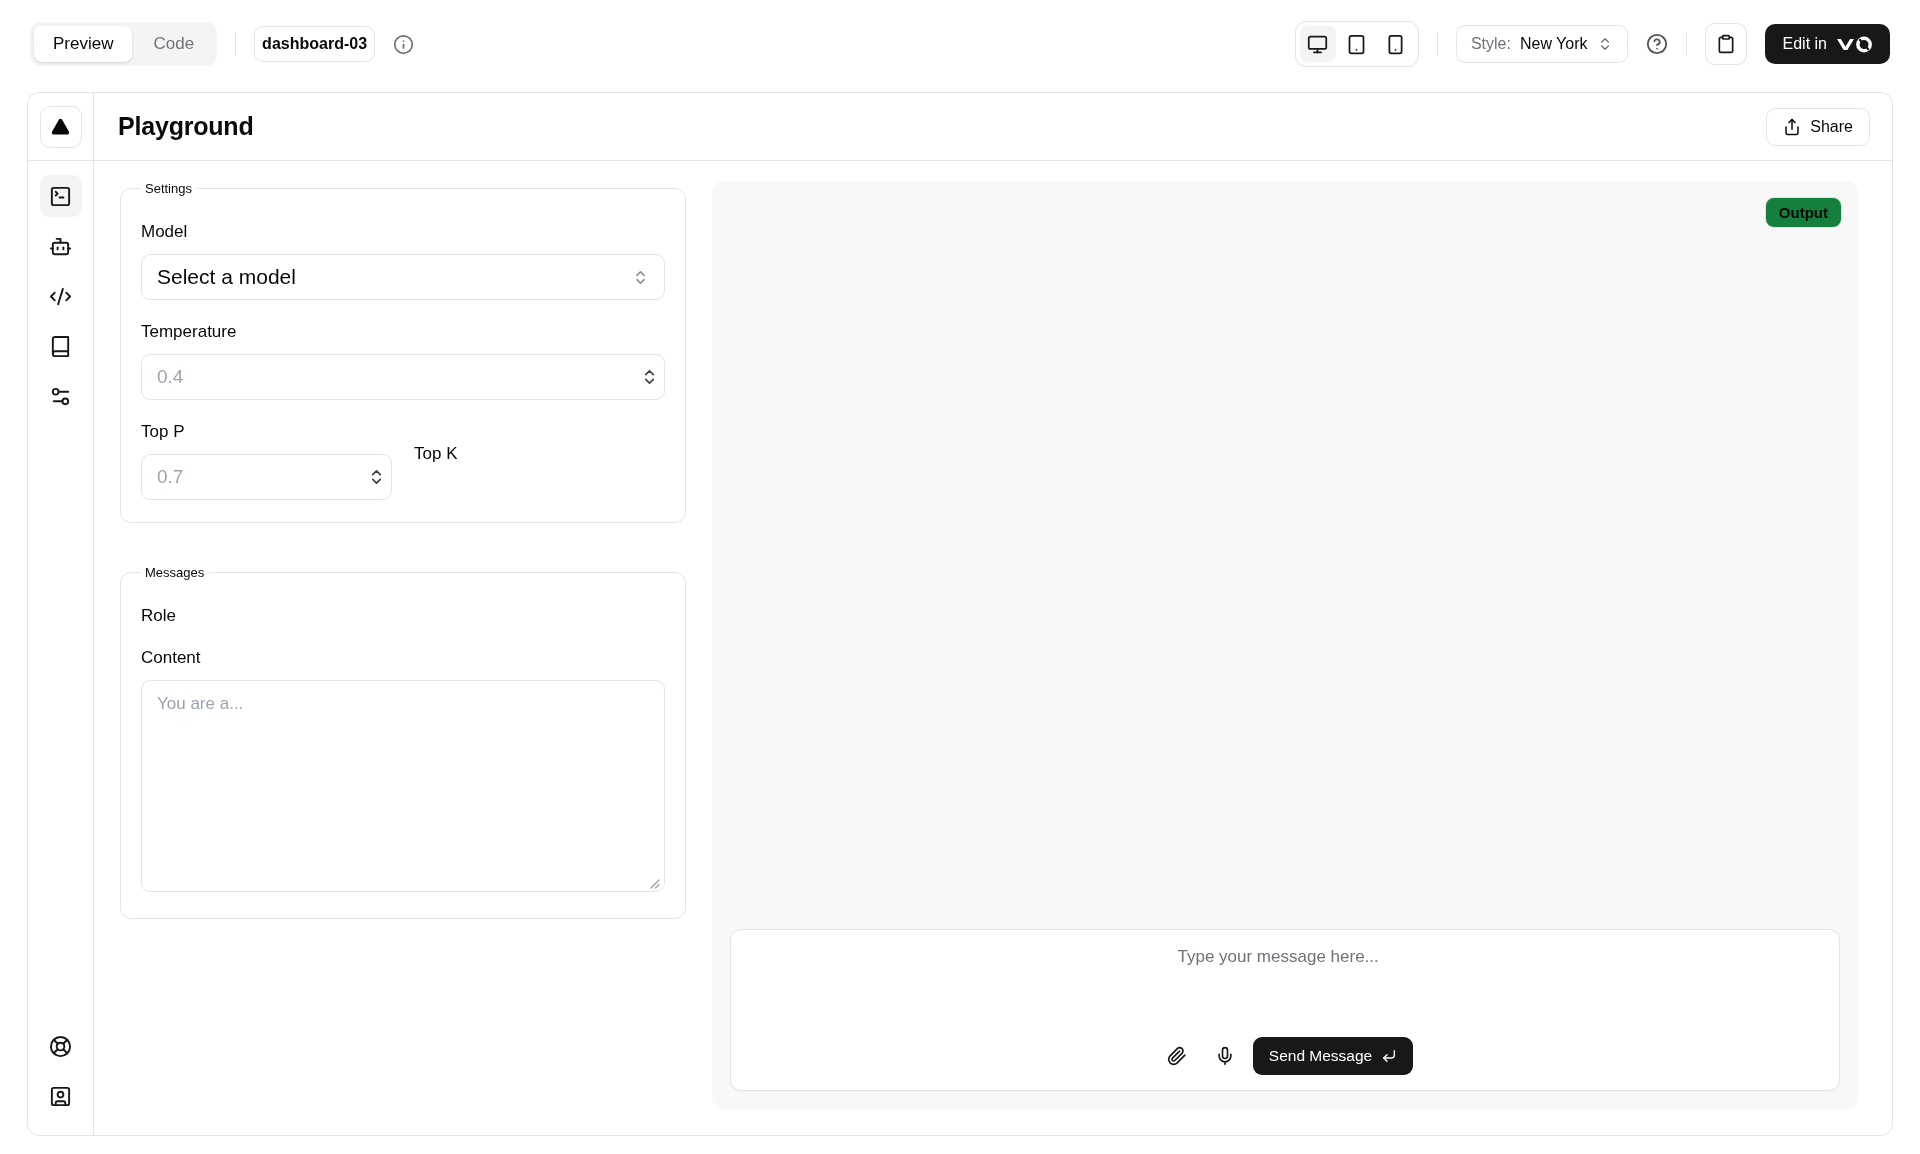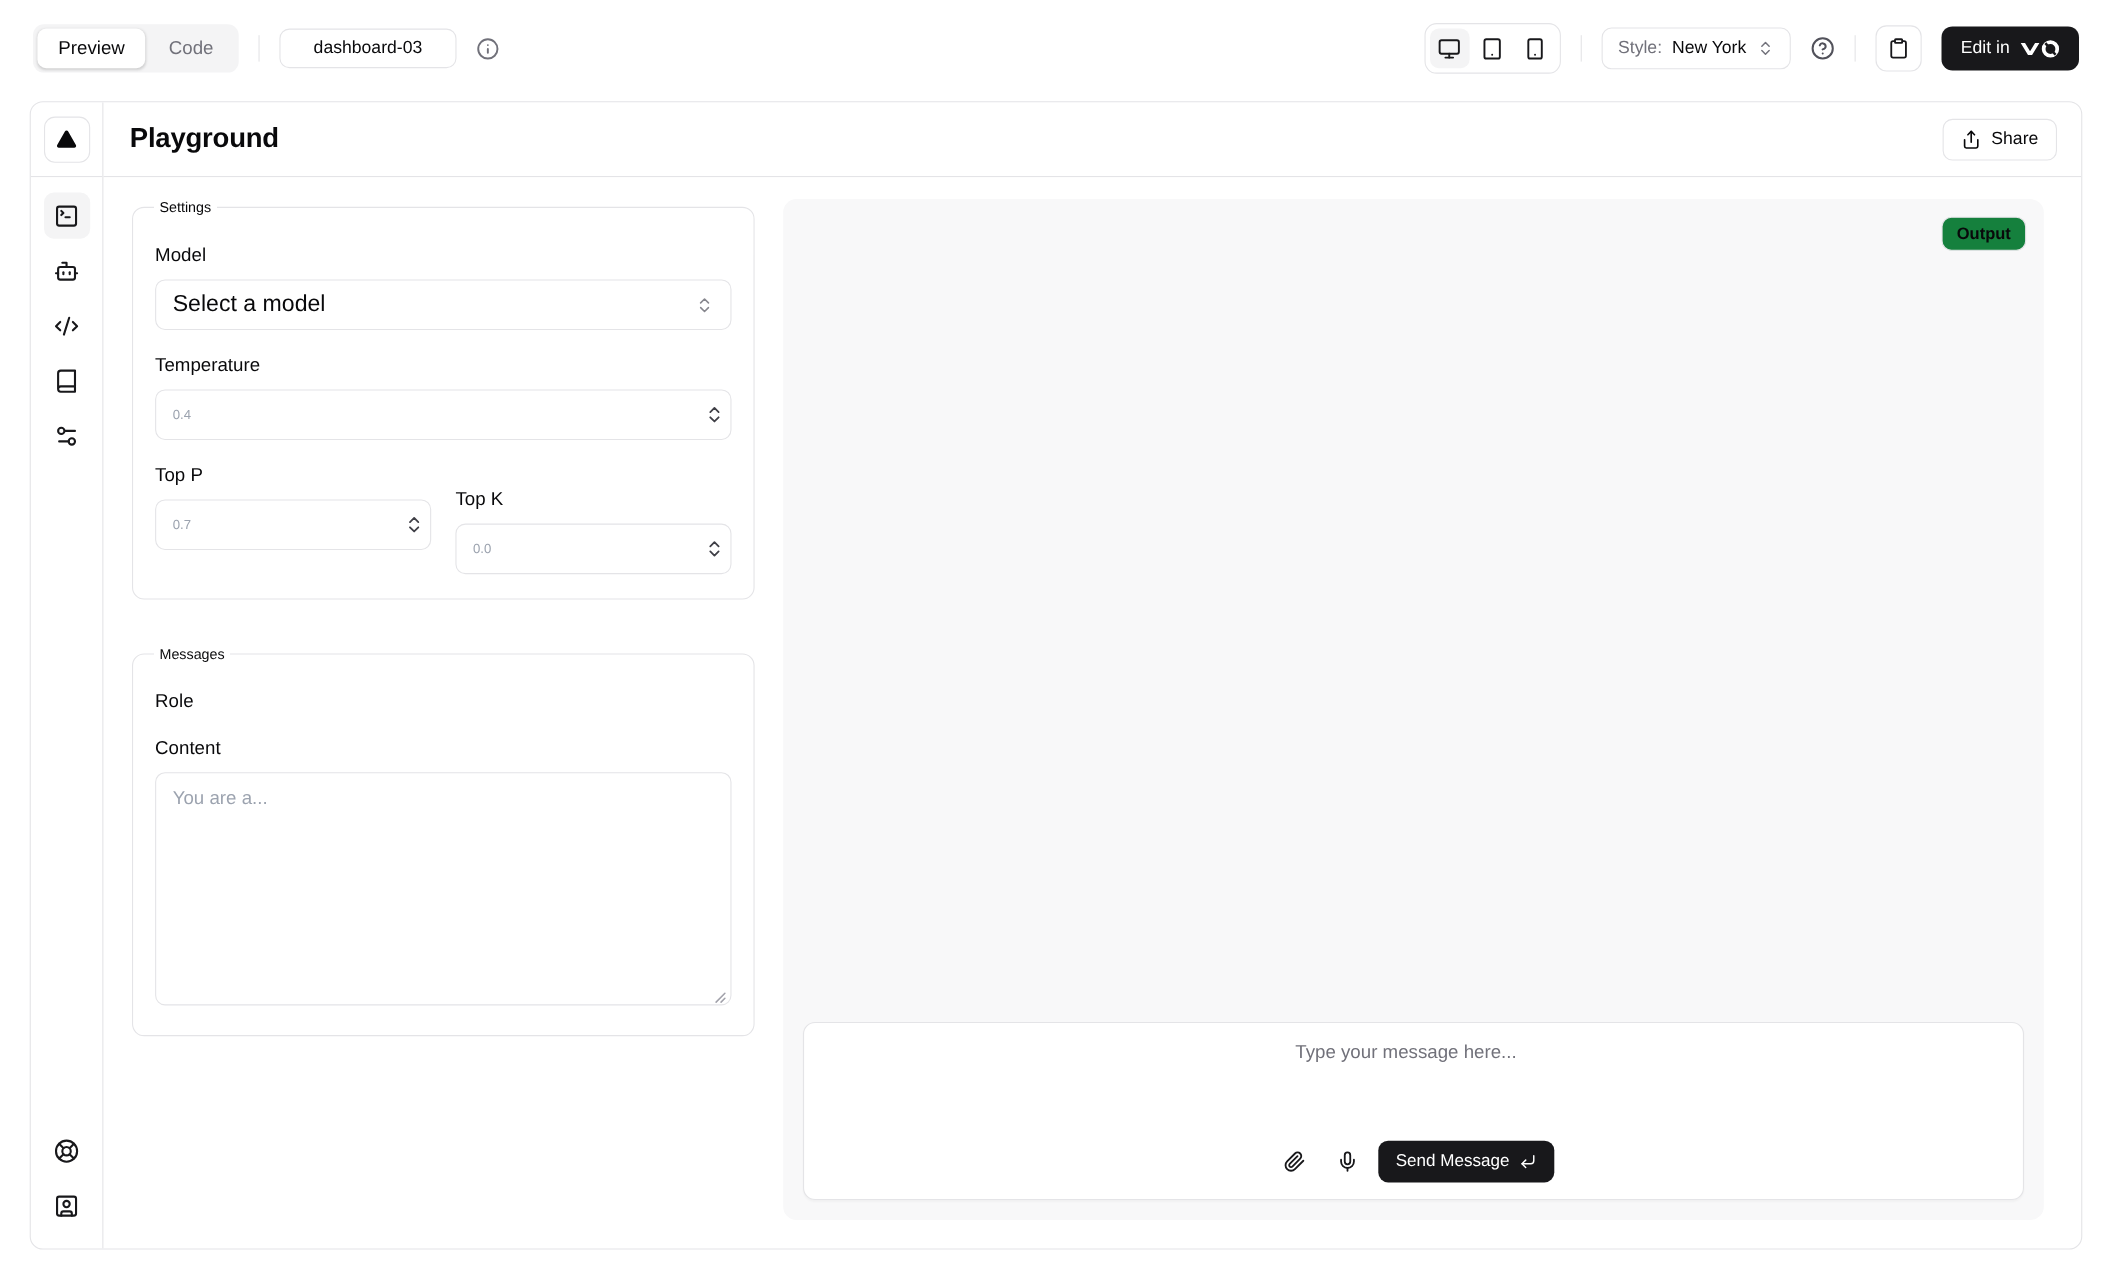--- a/index.html
+++ b/index.html
@@ -12,22 +12,22 @@
   
   .toolbar { height:88px; display:flex; align-items:center; justify-content:space-between;
              padding:0 30px; }
   .toolbar-left, .toolbar-right { display:flex; align-items:center; gap:18px; }
   .vsep { width:1px; height:24px; background:#e4e4e7; }
 
   .tab-group { background:#f4f4f5; border-radius:10px; padding:4px; display:flex; gap:2px; }
   .tab { padding:8px 19px; font-size:17px; font-weight:500; border-radius:8px; color:#71717a; }
   .tab.active { background:#ffffff; color:#09090b; box-shadow:0 1px 3px rgba(0,0,0,.1), 0 1px 2px rgba(0,0,0,.06); }
 
-  .proj-badge { border:1px solid #e4e4e7; border-radius:9px; padding:8px 30px;
-                font-size:16px; font-weight:400; }
+  .proj-badge { border:1px solid #e4e4e7; border-radius:9px; padding:8px 7px;
+                font-size:16px; font-weight:700; }
   .icon-plain { color:#71717a; display:flex; align-items:center; }
 
   .device-group { border:1px solid #e4e4e7; border-radius:11px; padding:4px; display:flex; gap:3px; }
   .device-btn { width:36px; height:36px; border-radius:8px; display:flex; align-items:center;
                 justify-content:center; color:#18181b; }
   .device-btn.active { background:#f4f4f5; }
 
   .style-select { border:1px solid #e4e4e7; border-radius:9px; padding:9px 14px; display:flex;
                   align-items:center; gap:9px; font-size:16px; background:#fff; }
   .style-select .muted { color:#71717a; }
@@ -75,21 +75,21 @@
   .two-col .field { margin-top:0; }
   .field + .field { margin-top:22px; }
 
   .select-box { width:100%; height:46px; border:1px solid #e4e4e7; border-radius:9px;
                 background:#fff; display:flex; align-items:center; justify-content:space-between;
                 padding:0 15px; font-size:21px; color:#09090b; }
   .select-box .chev { color:#71717a; opacity:.85; }
 
   .num-wrap { position:relative; }
   .num-wrap input { width:100%; height:46px; border:1px solid #e4e4e7; border-radius:9px;
-                    padding:0 40px 0 15px; font-size:12px; color:#4d7c0f; background:#fff; }
+                    padding:0 40px 0 15px; font-size:19px; color:#4d7c0f; background:#fff; }
   .num-wrap input::placeholder { color:#9ca3af; }
   .spinner { position:absolute; right:9px; top:50%; transform:translateY(-50%);
              display:flex; flex-direction:column; align-items:center; gap:0; color:#3f3f46; }
 
   .content-wrap { position:relative; }
   .content-wrap textarea { width:100%; height:212px; border:1px solid #e4e4e7; border-radius:9px;
                            padding:13px 15px; font-size:17px; resize:none; color:#09090b; background:#fff; }
   .content-wrap textarea::placeholder { color:#9ca3af; }
   .resize-handle { position:absolute; right:5px; bottom:7px; color:#a1a1aa; pointer-events:none; }
 
@@ -345,31 +345,20 @@
                       <path d="m5 12 7-7 7 7"></path>
                     </svg>
                   <svg width="13" height="9" viewBox="0 0 24 16" fill="none" stroke="currentColor" stroke-width="3" stroke-linecap="round" stroke-linejoin="round">
                       <path d="m5 4 7 7 7-7"></path>
                     </svg>
                 </span>
               </div>
             </div>
             <div class="field">
               <label>Top K</label>
-              <div class="num-wrap">
-                <input type="text" placeholder="0.0" style="">
-                <span class="spinner">
-                  <svg width="13" height="9" viewBox="0 0 24 16" fill="none" stroke="currentColor" stroke-width="3" stroke-linecap="round" stroke-linejoin="round">
-                      <path d="m5 12 7-7 7 7"></path>
-                    </svg>
-                  <svg width="13" height="9" viewBox="0 0 24 16" fill="none" stroke="currentColor" stroke-width="3" stroke-linecap="round" stroke-linejoin="round">
-                      <path d="m5 4 7 7 7-7"></path>
-                    </svg>
-                </span>
-              </div>
             </div>
           </div>
         </fieldset>
 
         <fieldset class="messages-fieldset">
           <legend>Messages</legend>
           <div class="field">
             <label>Role</label>
           </div>
           <div class="field">

